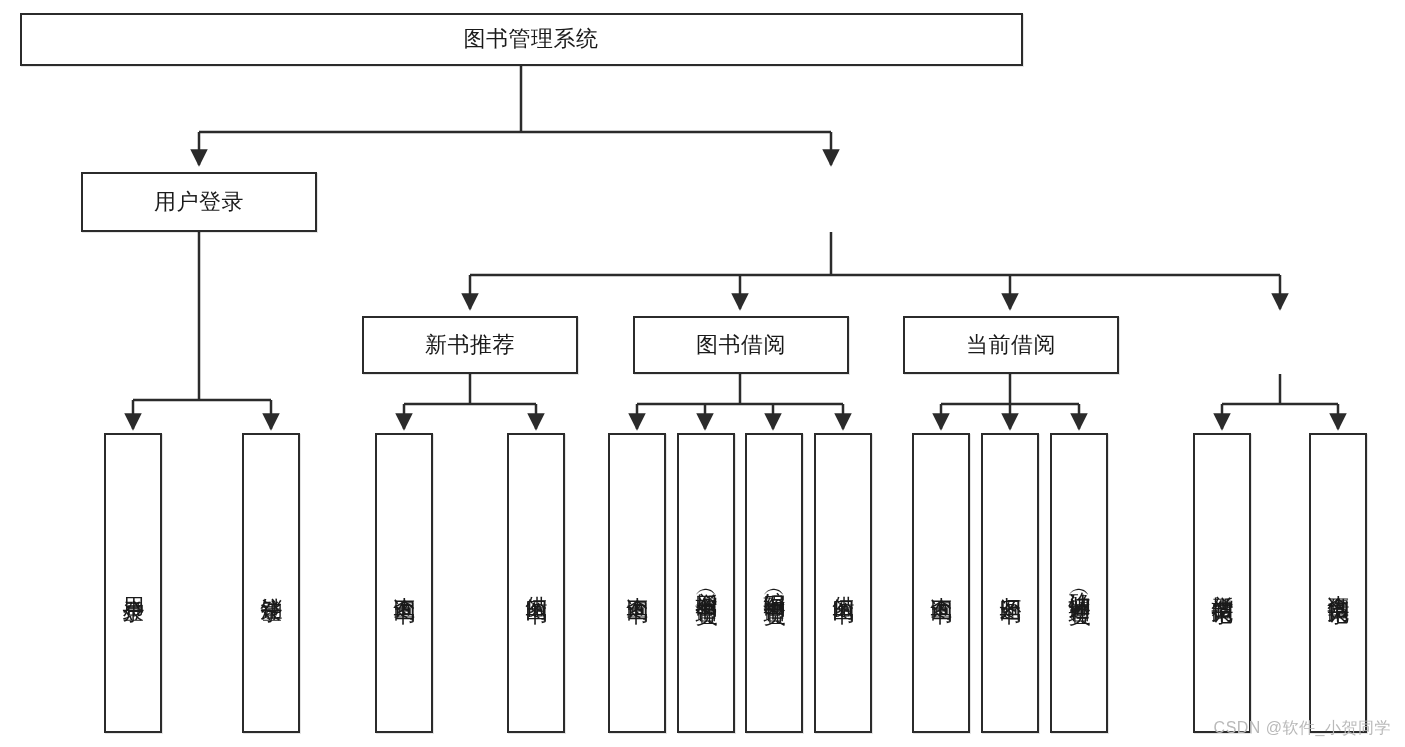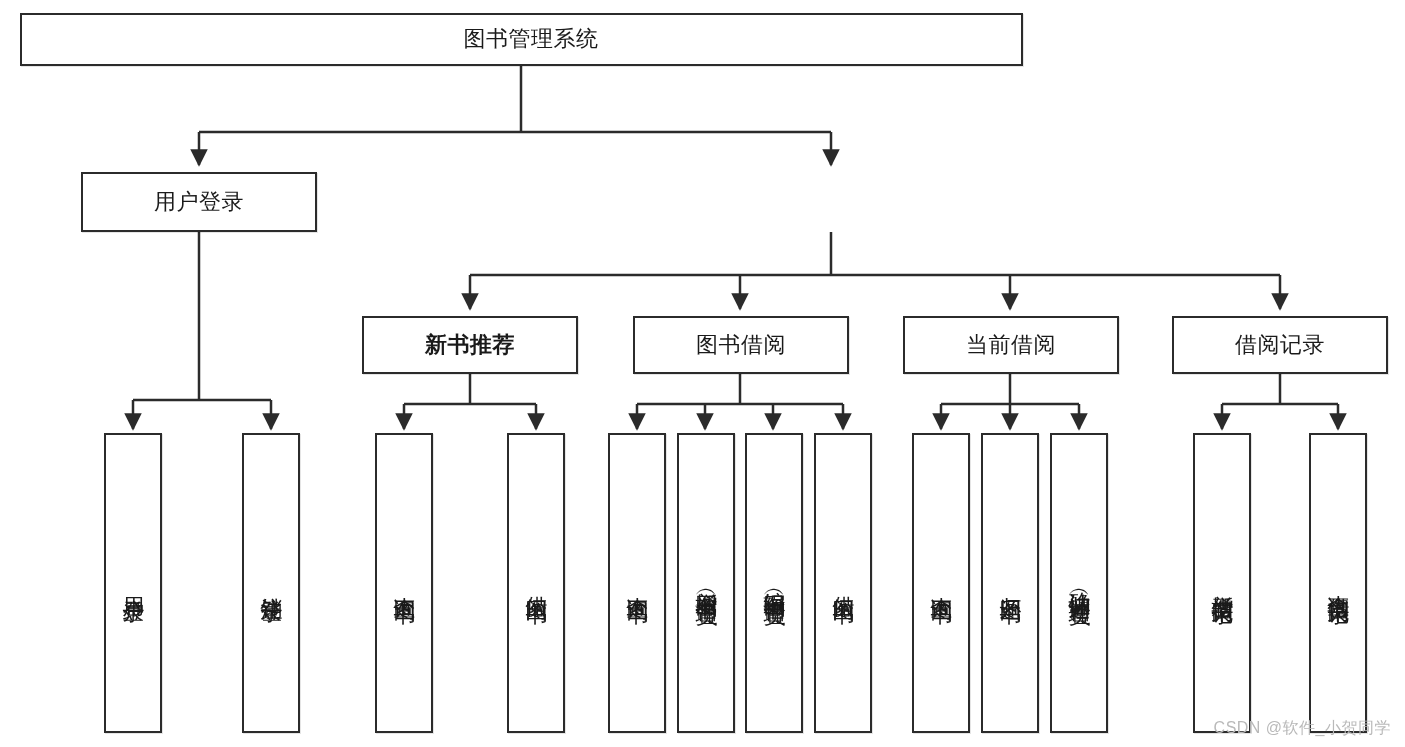--- a/index.html
+++ b/index.html
@@ -127,31 +127,28 @@
   </svg>
 
   <div class="node horiz" style="left:20px; top:13px; width:1003px; height:53px;padding-left:19px;">
     <span class="label">图书管理系统</span>
   </div>
 
   <div class="node horiz" style="left:81px; top:172px; width:236px; height:60px;">
     <span class="label">用户登录</span>
   </div>
 
-  <div class="node horiz" style="left:362px; top:316px; width:216px; height:58px;font-weight:bold;">
+  <div class="node horiz" style="left:362px; top:316px; width:216px; height:58px;">
     <span class="label">新书推荐</span>
   </div>
   <div class="node horiz" style="left:633px; top:316px; width:216px; height:58px;">
     <span class="label">图书借阅</span>
   </div>
   <div class="node horiz" style="left:903px; top:316px; width:216px; height:58px;">
     <span class="label">当前借阅</span>
-  </div>
-  <div class="node horiz" style="left:1172px; top:316px; width:216px; height:58px;">
-    <span class="label">借阅记录</span>
   </div>
 
   <div class="node vert" style="left:104px; top:433px; width:58px; height:300px;">
     <span class="label">用户登录</span>
   </div>
   <div class="node vert" style="left:242px; top:433px; width:58px; height:300px;">
     <span class="label">注销登录</span>
   </div>
 
   <div class="node vert" style="left:375px; top:433px; width:58px; height:300px;">

